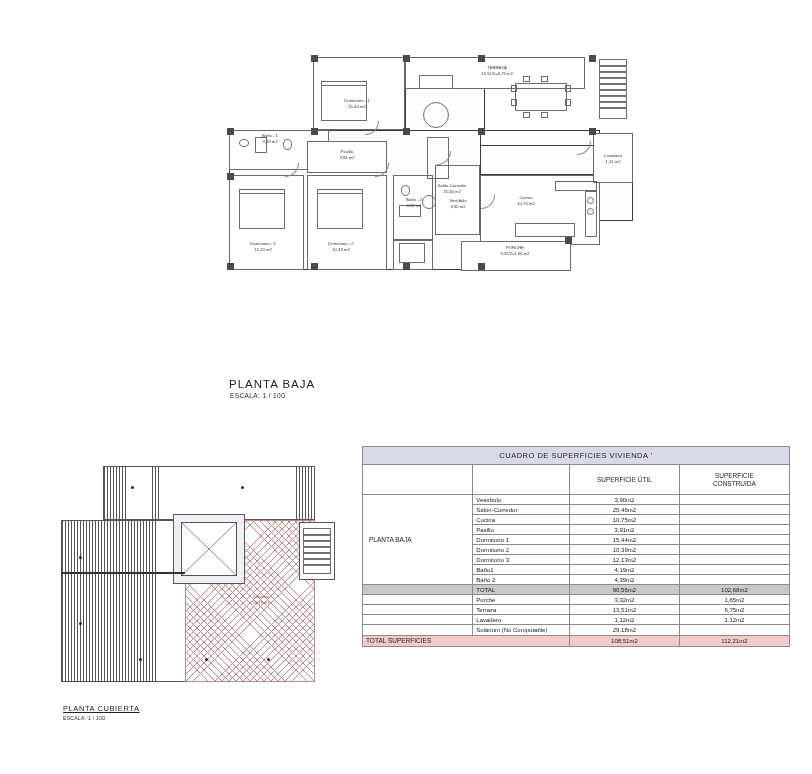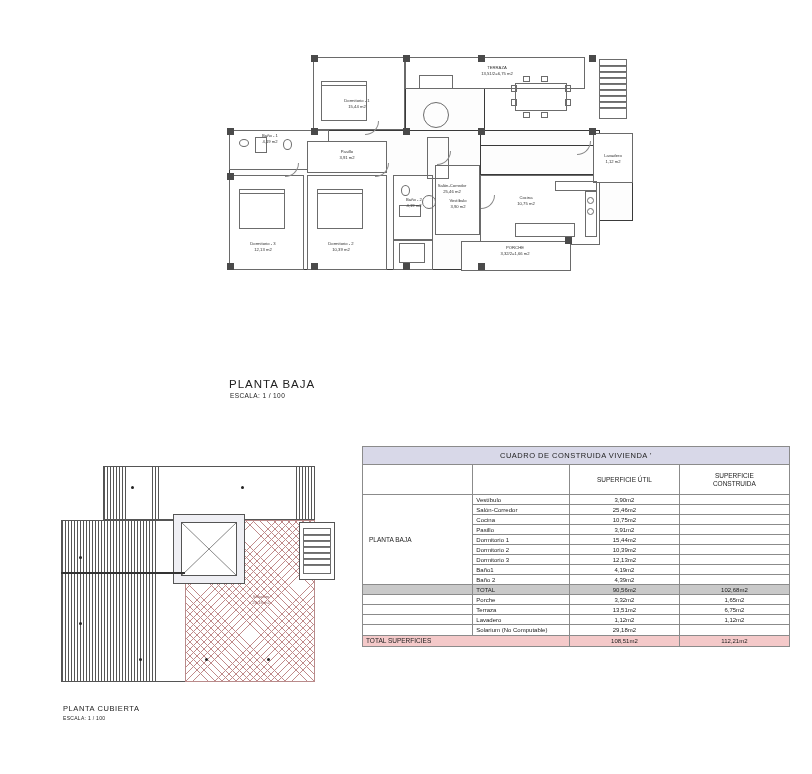--- a/index.html
+++ b/index.html
@@ -15,21 +15,21 @@
   .room-label b{font-weight:400;display:block;}
   .hatch-v{background-image:repeating-linear-gradient(90deg,#555 0 0.5px,transparent 0.5px 3px);}
   .hatch-diag{background-image:repeating-linear-gradient(45deg,#c08a8a 0 0.6px,transparent 0.6px 5px),repeating-linear-gradient(-45deg,#c08a8a 0 0.6px,transparent 0.6px 5px);}
   .furn{position:absolute;border:0.7px solid #6c6c6c;box-sizing:border-box;background:transparent;}
   .furn.r{border-radius:50%;}
   .door{position:absolute;border:0.7px solid #8a8a8a;border-radius:0 0 100% 0;box-sizing:border-box;border-left:none;border-top:none;}
 
   
   .title{position:absolute;font-size:11.5px;letter-spacing:1px;color:#222;}
   .subtitle{position:absolute;font-size:6.5px;letter-spacing:0.4px;color:#222;}
-  .title-sm{position:absolute;font-size:7.5px;letter-spacing:0.6px;color:#222;}
+  .title-sm{position:absolute;font-size:7.5px;letter-spacing:0.6px;color:#222;text-decoration:underline;}
   .subtitle-sm{position:absolute;font-size:5px;letter-spacing:0.3px;color:#222;}
 
   
   .tbl{position:absolute;left:362px;top:446px;width:428px;border-collapse:collapse;font-size:6px;}
   .tbl td,.tbl th{border:0.7px solid #8b8b8b;padding:1.5px 3px;color:#222;font-weight:400;}
   .tbl .hdr-main{background:#d8d8e8;text-align:center;font-size:7.5px;letter-spacing:0.5px;padding:4px 0;}
   .tbl .hdr-col{background:#ffffff;text-align:center;font-size:6.5px;line-height:1.2;height:26px;}
   .tbl .c-name{width:112px;}
   .tbl .c-room{width:96px;}
   .tbl .c-util{width:110px;text-align:center;}
@@ -216,21 +216,21 @@
       <b>Solarium</b><span>29,18 m2</span>
     </div>
   </div>
 
   <div class="title-sm" style="left:63px;top:704px;">PLANTA CUBIERTA</div>
   <div class="subtitle-sm" style="left:63px;top:715px;">ESCALA: 1 / 100</div>
 
   <table class="tbl">
     <tbody>
         <tr>
-      <td class="hdr-main" colspan="4">CUADRO DE CONSTRUIDA  VIVIENDA '</td>
+      <td class="hdr-main" colspan="4">CUADRO DE SUPERFICIES  VIVIENDA '</td>
     </tr>
     <tr>
       <td class="c-name"></td>
       <td class="c-room"></td>
       <td class="hdr-col c-util">SUPERFICIE      ÚTIL</td>
       <td class="hdr-col c-const">
         <span>SUPERFICIE</span><br>
         <span>CONSTRUIDA</span>
       </td>
     </tr>

